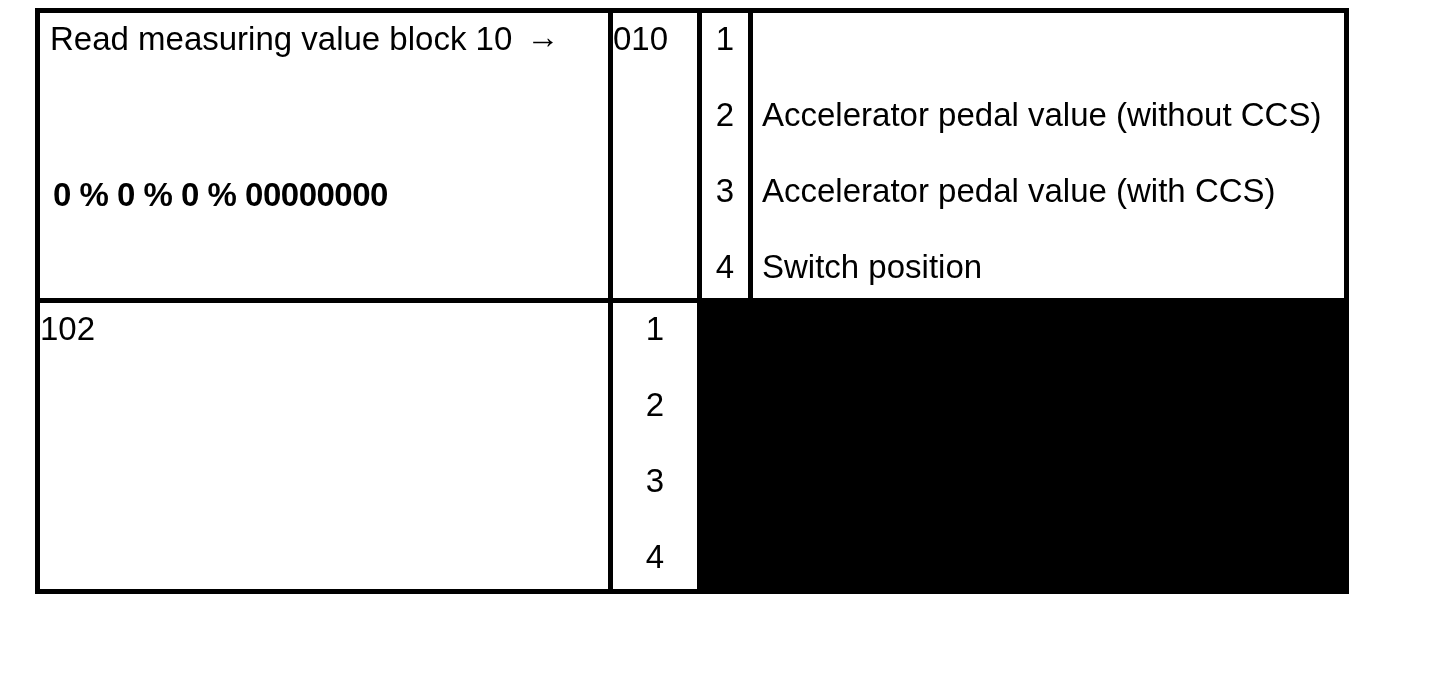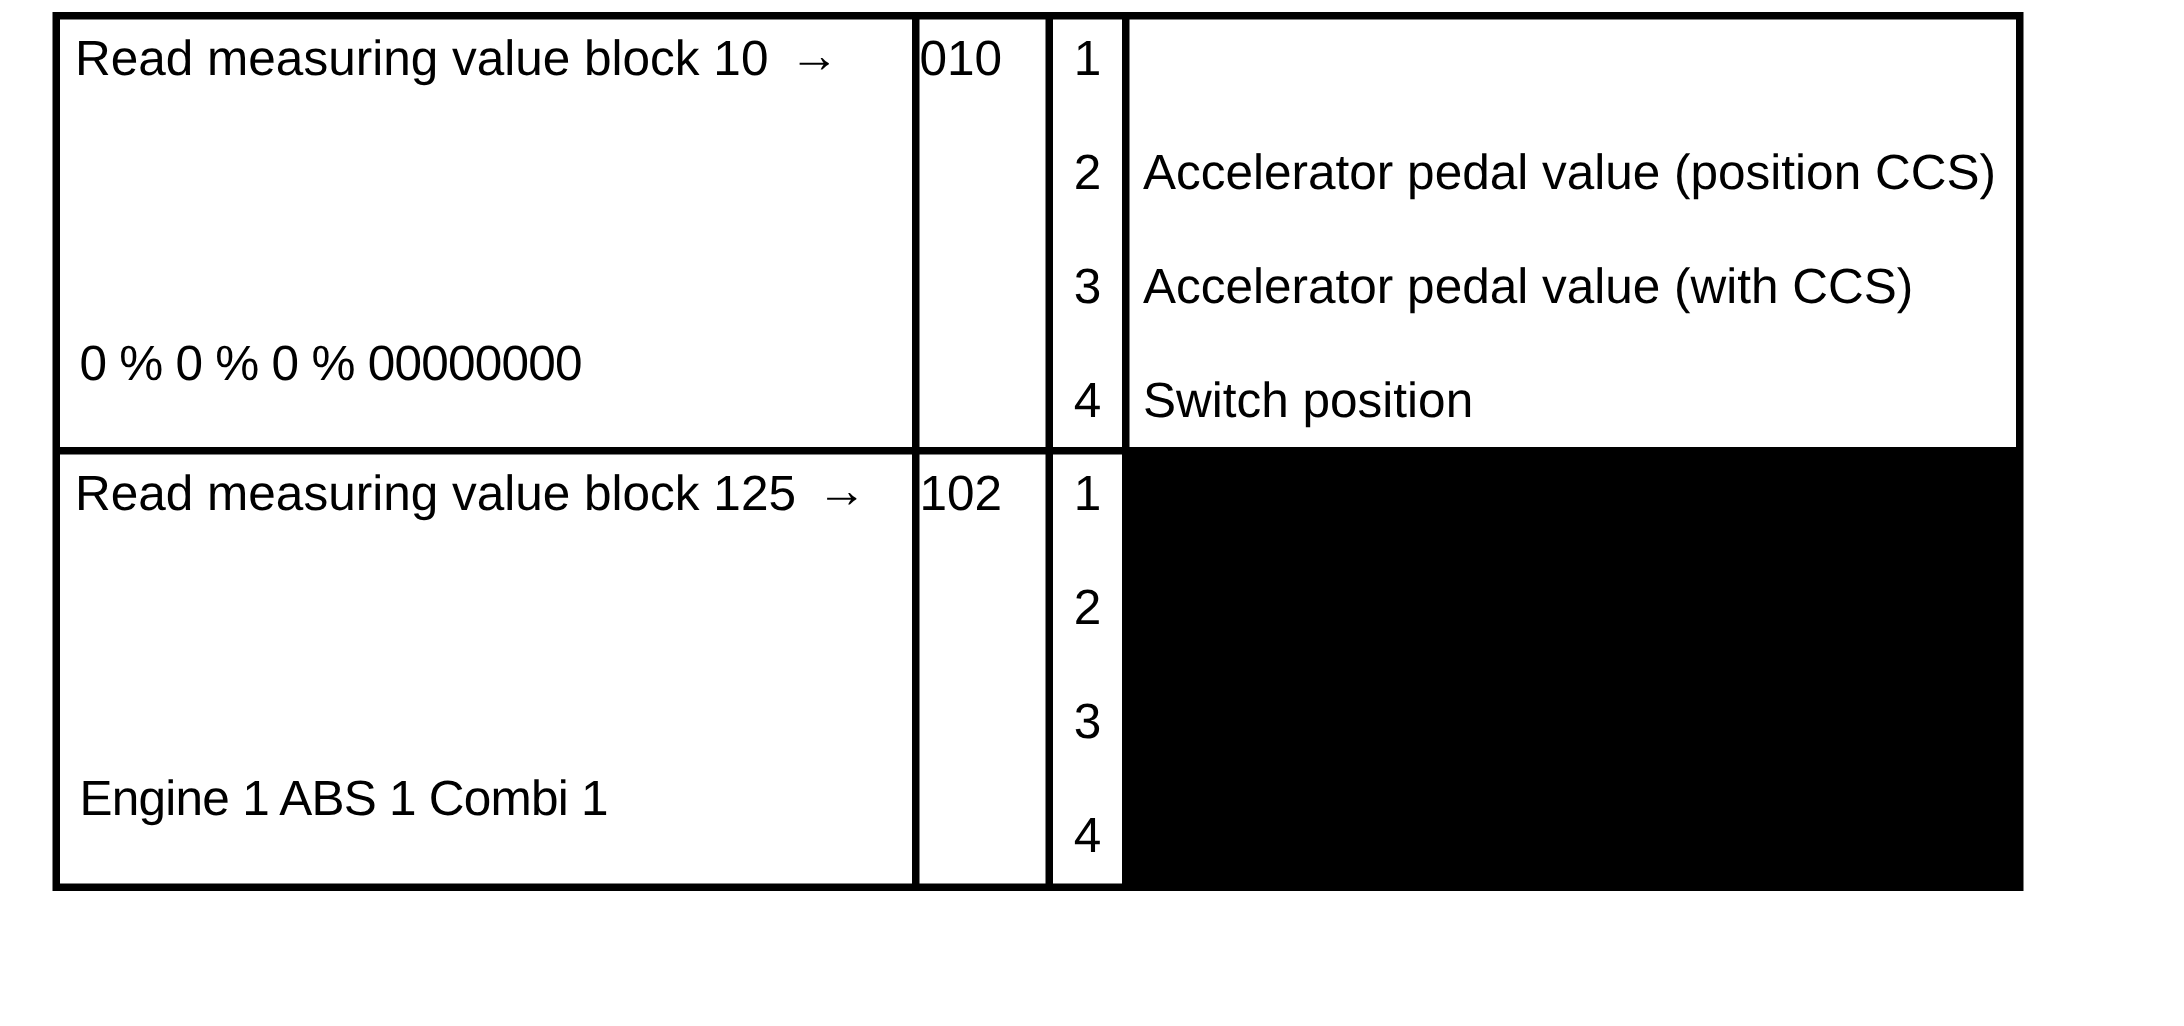--- a/index.html
+++ b/index.html
@@ -39,23 +39,22 @@
   .command-line { left: 10px; top: 9px; }
   .arrow {
     display: inline-block;
     margin-left: 14px;
     position: relative;
     top: -2px;
   }
   .result-line {
     left: 13px;
     top: 165px;
-    font-weight: normal;
+    font-weight: bold;
     letter-spacing: -0.5px;
-    margin-top: 47px;
   }
   .block-number {
     left: 0;
     right: 0;
     top: 9px;
     text-align: left;
   }
   .field-num {
     left: 0;
     right: 0;
@@ -84,31 +83,25 @@
   </div>
 
   <div class="cell">
     <div class="txt field-num l0">1</div>
     <div class="txt field-num l1">2</div>
     <div class="txt field-num l2">3</div>
     <div class="txt field-num l3">4</div>
   </div>
 
   <div class="cell">
-    <div class="txt field-label l1">Accelerator pedal value (position CCS)</div>
+    <div class="txt field-label l1">Accelerator pedal value (without CCS)</div>
     <div class="txt field-label l2">Accelerator pedal value (with CCS)</div>
     <div class="txt field-label l3">Switch position</div>
   </div>
 
-  <div class="cell">
-    <div class="txt command-line">
-      <span>Read measuring value block 125</span><span class="arrow">→</span>
-    </div>
-    <div class="txt result-line">Engine 1 ABS 1 Combi 1</div>
-  </div>
 
   <div class="cell">
     <div class="txt block-number">102</div>
   </div>
 
   <div class="cell">
     <div class="txt field-num l0">1</div>
     <div class="txt field-num l1">2</div>
     <div class="txt field-num l2">3</div>
     <div class="txt field-num l3">4</div>

